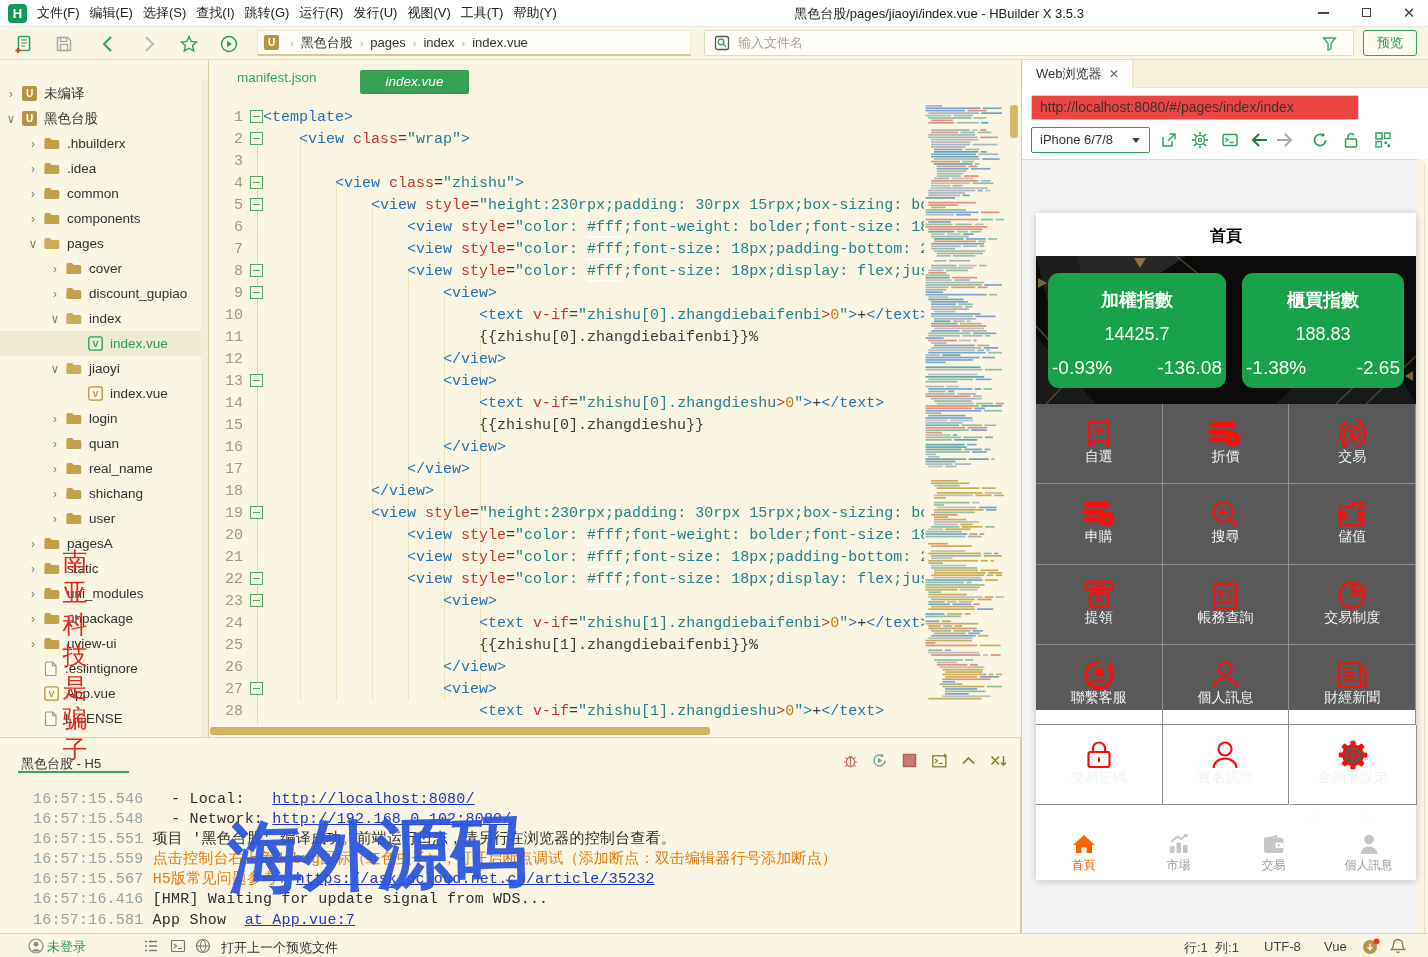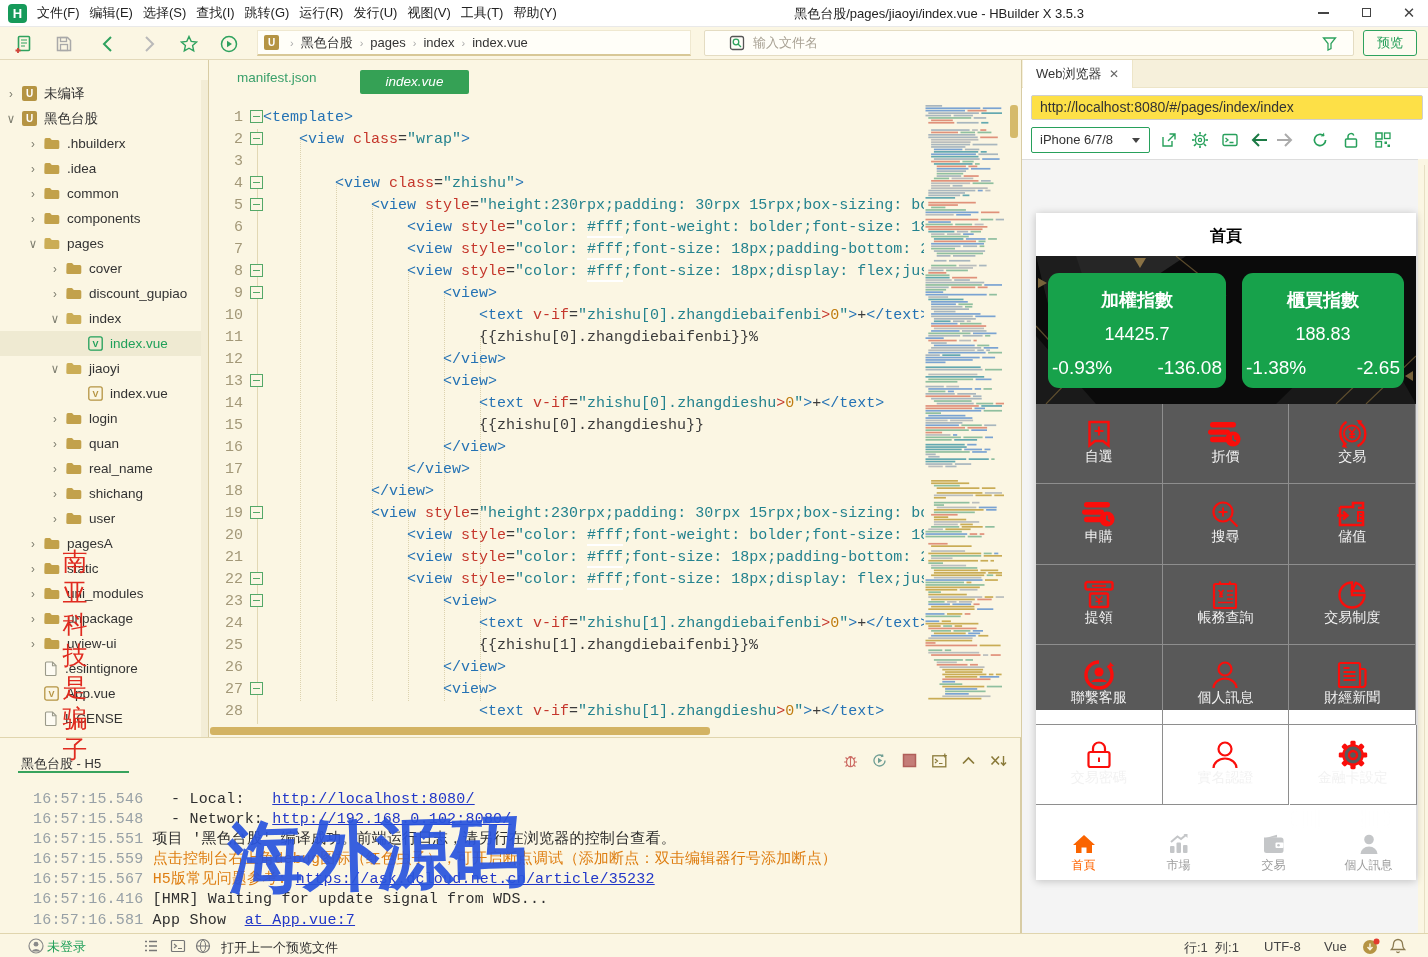--- a/index.html
+++ b/index.html
@@ -9,21 +9,21 @@
 #logo{left:8px;top:4px;width:19px;height:19px;background:#169A5A;border-radius:4px;color:#fff;font-weight:bold;font-size:13px;text-align:center;line-height:19px;}
 #menus{left:36px;top:0;height:26px;display:flex;align-items:center;font-size:13px;color:#222;}
 #menus span{padding:0 9px 0 1px;}
 #wintitle{top:5px;left:784px;width:310px;font-size:13px;color:#222;text-align:center;white-space:nowrap}
 .winbtn{top:0;width:30px;height:26px;color:#444;text-align:center;line-height:26px;font-size:13px}
 
 #toolbar{left:0;top:27px;width:1428px;height:33px;background:#FBF6E3;border-bottom:1px solid #E3D9BA;}
 .tbi{top:8px;width:18px;height:18px;}
 #crumbbar{left:257px;top:3px;width:434px;height:26px;background:#FFFEF8;border:1px solid #EFE8D0;border-bottom:2px solid #D8C897;display:flex;align-items:center;font-size:13px;color:#333;padding-left:6px;}
 #crumbbar .sep{color:#AAA;margin:0 7px;font-size:11px}
-#searchbox{left:704px;top:3px;width:650px;height:26px;background:#FFFEF8;border:1px solid #E4DCC2;border-radius:2px;display:flex;align-items:center;font-size:13px;color:#A9A294;padding-left:15px;}
+#searchbox{left:704px;top:3px;width:650px;height:26px;background:#FFFEF8;border:1px solid #E4DCC2;border-radius:2px;display:flex;align-items:center;font-size:13px;color:#A9A294;}
 #previewbtn{left:1363px;top:3px;width:54px;height:26px;border:1px solid #2EA25E;border-radius:3px;color:#27A05B;font-size:13px;text-align:center;line-height:24px;background:#FDFBF0;}
 
 #sidebar{left:0;top:60px;width:209px;height:677px;background:#FBF6E3;border-right:1px solid #D8CCA4;overflow:hidden;}
 .trow{position:absolute;left:0;width:208px;height:25px;display:flex;align-items:center;font-size:13.5px;color:#333;white-space:nowrap}
 .trow .chev{display:inline-block;width:10px;text-align:center;color:#7d7d6f;font-size:11.5px;transform:scaleY(1.1);}
 .trow.sel{background:#EFEAD2;color:#21A05A;}
 .ticon{display:inline-block;margin-right:7px;position:relative}
 
 #editor{left:210px;top:60px;width:811px;height:677px;background:#FBF6E3;overflow:hidden;}
 #tabbar{position:absolute;left:0;top:0;width:811px;height:36px;}
@@ -48,21 +48,21 @@
 .ts{color:#97A0A6}
 a.lk{color:#2137C8;text-decoration:underline}
 .org{color:#DE7E12}
 .cicon{position:absolute;top:753px;}
 
 #rpanel{left:1021px;top:60px;width:407px;height:873px;border-left:1px solid #D8CCA4;}
 #rtabs{position:absolute;left:0;top:0;width:407px;height:28px;background:#F6F0DB;border-bottom:1px solid #EDE5C8;}
 #rwhite{position:absolute;left:0;top:28px;width:407px;height:71px;background:#fff;}
 #rtab1{position:absolute;left:1px;top:0;width:110px;height:28px;background:#fff;border-right:1px solid #EDE5C8;font-size:13px;color:#333;line-height:28px;padding-left:13px;}
 #rtabx{position:absolute;left:86px;top:0px;color:#666;font-size:12px;line-height:28px}
-#urlbar{position:absolute;left:9px;top:35px;width:392px;height:25px;border:1px solid #CFCFCF;border-radius:2px;background:#fde047;font-size:14px;color:#333;line-height:23px;padding-left:8px;}
+#urlbar{position:absolute;left:9px;top:35px;width:328px;height:25px;border:1px solid #CFCFCF;border-radius:2px;background:#ef4444;font-size:14px;color:#333;line-height:23px;padding-left:8px;}
 #devsel{position:absolute;left:9px;top:67px;width:119px;height:26px;border:1px solid #27A05B;border-radius:2px;background:#fff;font-size:13px;color:#333;line-height:24px;padding-left:8px;}
 #devsel:after{content:"";position:absolute;right:9px;top:10px;border:4px solid transparent;border-top:5px solid #444;}
 #rgray{position:absolute;left:0;top:99px;width:396px;height:774px;background:#F4F4F4;border-top:1px solid #DDD;}
 
 #phone{left:1036px;top:213px;width:380px;height:667px;background:#fff;box-shadow:0 1px 8px rgba(0,0,0,0.22);}
 #phead{position:absolute;left:0;top:0;width:380px;height:43px;background:#fff;text-align:center;font-size:16px;font-weight:bold;color:#000;line-height:46px;}
 #phero{position:absolute;left:0;top:43px;width:380px;height:148px;background:#0b0b0b;overflow:hidden}
 .pcard{position:absolute;top:17px;height:115px;background:#17A24B;border-radius:11px;color:#fff;}
 .pcard .t1{text-align:center;font-size:18px;font-weight:bold;margin-top:15px}
 .pcard .t2{text-align:center;font-size:18px;margin-top:12px}

